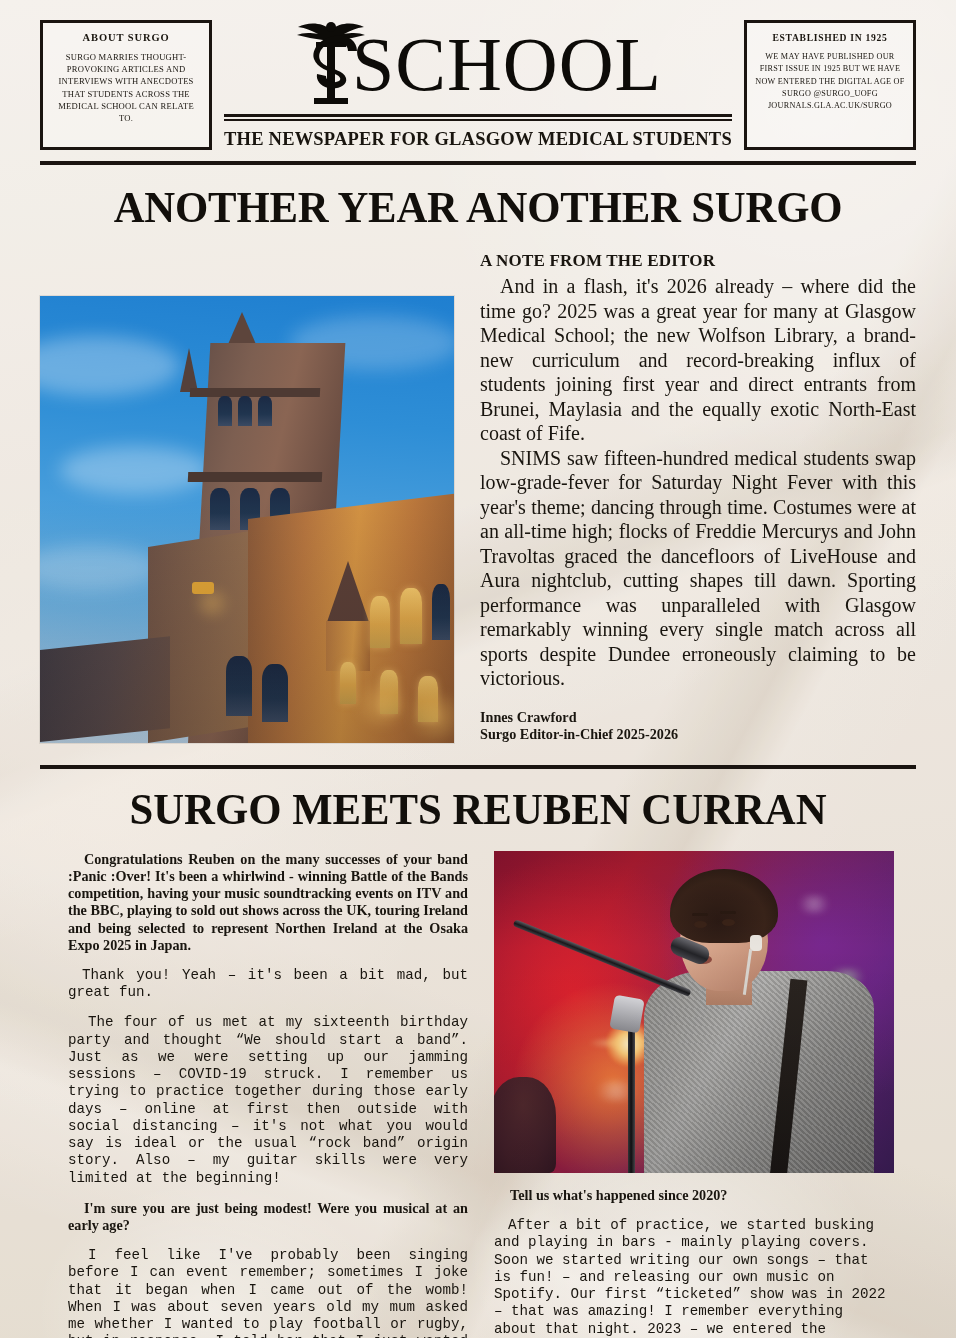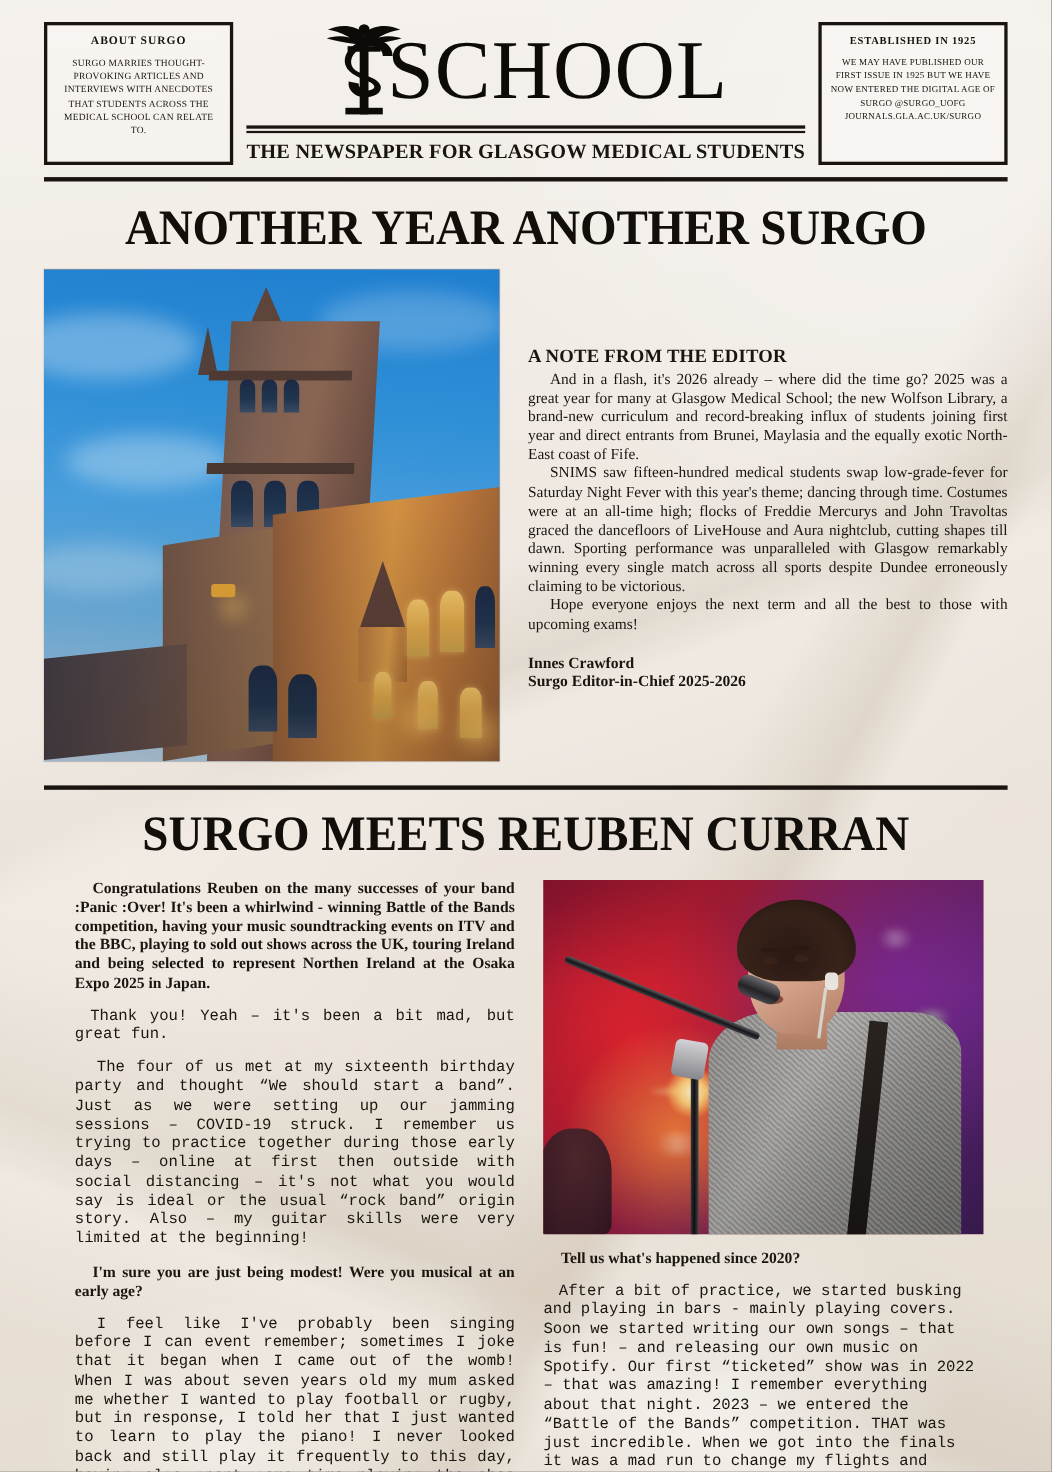--- a/index.html
+++ b/index.html
@@ -38,21 +38,20 @@
       radial-gradient(ellipse 26% 14% at 22% 98%, rgba(255,255,255,.45), rgba(255,255,255,0) 70%);
   }
   .content { position: relative; z-index: 8; }
 
   
   .masthead {
     display: flex;
     align-items: stretch;
     padding: 20px 40px 0 40px;
     gap: 0;
-    justify-content: flex-end;
   }
   .side-box {
     border: 3px solid #1a1410;
     width: 190px;
     box-sizing: border-box;
     padding: 9px 8px 10px;
     text-align: center;
     background: rgba(255,255,255,.25);
   }
   .side-box .sb-title {
@@ -120,42 +119,42 @@
     margin: 16px 0 12px;
     transform: scaleX(.95);
     color: #120f0b;
   }
 
   
   .lead-wrap {
     display: flex;
     padding: 0 40px;
     gap: 26px;
-    align-items: center;
+    align-items: flex-end;
   }
   .photo-tower {
     width: 414px;
     height: 447px;
     flex: none;
     position: relative;
     overflow: hidden;
     background: #2a4f7c;
     box-shadow: 0 0 0 1px rgba(0,0,0,.08);
   }
   .editor-col { flex: 1; padding-top: 6px; }
   .editor-title {
     font-weight: bold;
     font-size: 17px;
     letter-spacing: .2px;
     margin-bottom: 3px;
   }
   .editor-col p {
     margin: 0;
     text-align: justify;
-    font-size: 14px;
+    font-size: 20px;
     line-height: 1.225;
     text-indent: 20px;
     hyphens: none;
   }
   .sig {
     margin-top: 18px;
     font-weight: bold;
     font-size: 14.2px;
     line-height: 1.22;
   }
@@ -475,21 +474,20 @@
         <div class="glow" style="left:364px; top:396px; width:64px; height:50px;"></div>
         <div class="glow" style="left:150px; top:290px; width:44px; height:34px; opacity:.7;"></div>
         <div style="position:absolute;left:152px;top:286px;width:22px;height:12px;background:#e0a437;border-radius:3px;"></div>
         <div class="ph-shade"></div>
       </div>
 
       <div class="editor-col">
         <div class="editor-title">A NOTE FROM THE EDITOR</div>
         <p>And in a flash, it's 2026 already – where did the time go? 2025 was a great year for many at Glasgow Medical School; the new Wolfson Library, a brand-new curriculum and record-breaking influx of students joining first year and direct entrants from Brunei, Maylasia and the equally exotic North-East coast of Fife.</p>
         <p>SNIMS saw fifteen-hundred medical students swap low-grade-fever for Saturday Night Fever with this year's theme; dancing through time. Costumes were at an all-time high; flocks of Freddie Mercurys and John Travoltas graced the dancefloors of LiveHouse and Aura nightclub, cutting shapes till dawn. Sporting performance was unparalleled with Glasgow remarkably winning every single match across all sports despite Dundee erroneously claiming to be victorious.</p>
-        <p>Hope everyone enjoys the next term and all the best to those with upcoming exams!</p>
         <div class="sig">
           <div>Innes Crawford</div>
           <div>Surgo Editor-in-Chief 2025-2026</div>
         </div>
       </div>
     </div>
 
     <div class="rule-section"></div>
 
     <div class="headline2">SURGO MEETS REUBEN CURRAN</div>

